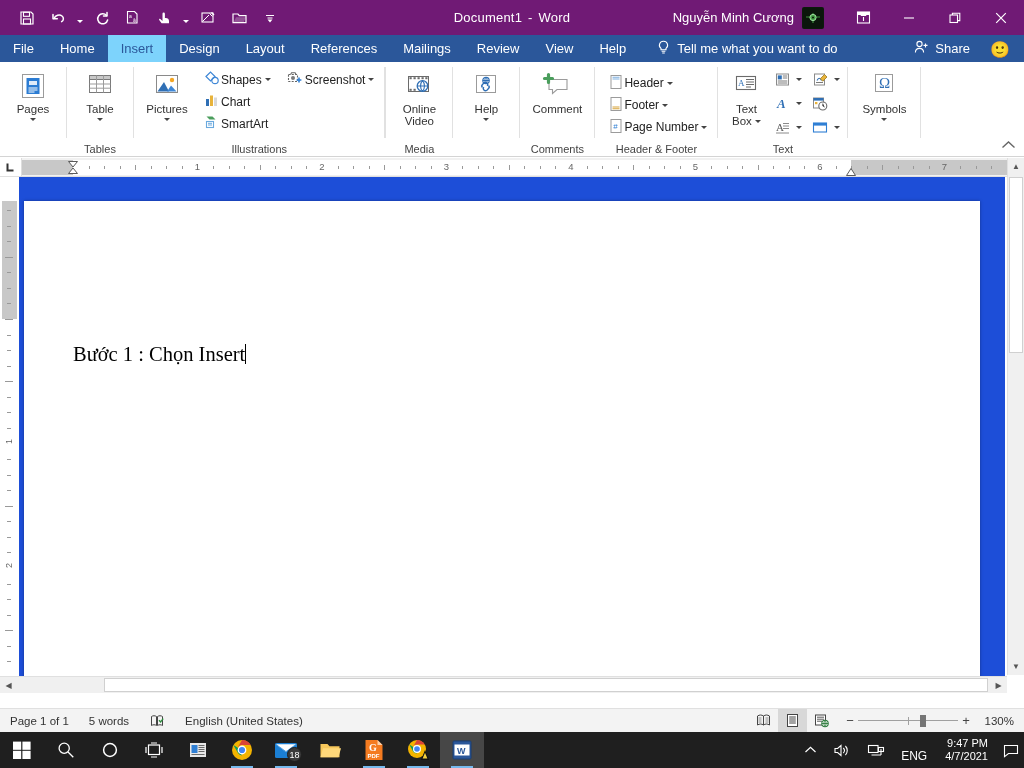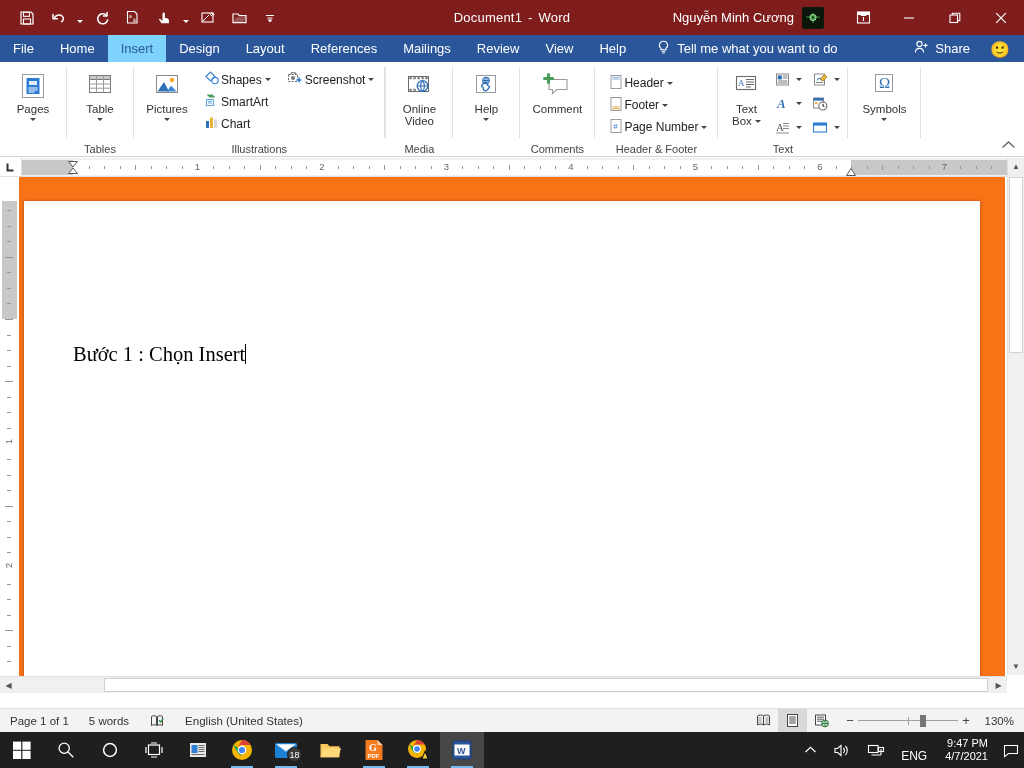--- a/index.html
+++ b/index.html
@@ -8,21 +8,21 @@
     font-family: "Liberation Sans", sans-serif;
     font-size: 12px;
     background:#fff;
     -webkit-font-smoothing: antialiased;
   }
   .app { position:relative; width:1024px; height:768px; }
 
   
   .titlebar {
     position:absolute; left:0; top:0; width:1024px; height:35px;
-    background:#7f1d1d; color:#fff;
+    background:#701a75; color:#fff;
     display:flex; align-items:center;
   }
   .qat { display:flex; align-items:center; padding-left:12px; gap:1px; }
   .qat-btn {
     width:30px; height:26px; display:flex; align-items:center; justify-content:center;
     cursor:pointer; color:#fff;
   }
   .qat-caret { width:12px; height:26px; display:flex; align-items:flex-end; justify-content:center;
      padding-bottom:8px; cursor:pointer; }
   .caret-dn { width:0;height:0;border-left:3.5px solid transparent;border-right:3.5px solid transparent;
@@ -132,21 +132,21 @@
   }
   .rv-margin { position:absolute; left:2px; top:0; width:15px; background:#c8c8c8; }
   .rv-tick { position:absolute; left:7px; width:4px; height:1px; background:#999; }
   .rv-tick.maj { left:5px; width:8px; }
   .rv-num { position:absolute; left:4px; font-size:9px; color:#666;
      writing-mode:vertical-rl; transform:rotate(180deg); }
 
   
   .docarea {
     position:absolute; left:19px; top:177px; right:19px; bottom:75px;
-    background:#f97316; overflow:hidden;
+    background:#1d4ed8; overflow:hidden;
   }
   .page {
     position:absolute; left:5px; top:24px; width:956px; height:740px;
     background:#fff; box-shadow:0 0 3px rgba(0,0,0,.35);
   }
   .doctext {
     position:absolute; left:49px; top:142px;
     font-family:"Liberation Serif", serif; font-size:20.5px; color:#000; white-space:nowrap;
   }
   .caret-bar {
@@ -444,36 +444,36 @@
                     <path d="M12 7.5v5M9.6 10h4.8" stroke="#2f7fd4" stroke-width="1.6"></path>
                   </svg>
               </span>
               <span class="lbl">Screenshot</span>
               <span class="dd"></span>
             </div>
           </div>
           <div class="smallbtn">
             <span>
               <svg width="16" height="16" viewBox="0 0 16 16">
-                  <path d="M2.5 2.5h6l3 3h-6z" fill="#4a9e5c"></path>
-                  <rect x="2.5" y="7.5" width="7" height="6" fill="#fff" stroke="#6aa9de" stroke-width="1.1"></rect>
-                  <path d="M4 9.3h4M4 11h4" stroke="#6aa9de" stroke-width="1"></path>
+                  <rect x="2" y="7" width="3" height="7" fill="#2f6fb5"></rect>
+                  <rect x="6" y="3.5" width="3" height="10.5" fill="#e8b33a"></rect>
+                  <rect x="10" y="5.5" width="3" height="8.5" fill="#d9d9d9"></rect>
                 </svg>
             </span>
-            <span class="lbl">SmartArt</span>
+            <span class="lbl">Chart</span>
           </div>
           <div class="smallbtn">
             <span>
               <svg width="16" height="16" viewBox="0 0 16 16">
-                  <rect x="2" y="7" width="3" height="7" fill="#2f6fb5"></rect>
-                  <rect x="6" y="3.5" width="3" height="10.5" fill="#e8b33a"></rect>
-                  <rect x="10" y="5.5" width="3" height="8.5" fill="#d9d9d9"></rect>
+                  <path d="M2.5 2.5h6l3 3h-6z" fill="#4a9e5c"></path>
+                  <rect x="2.5" y="7.5" width="7" height="6" fill="#fff" stroke="#6aa9de" stroke-width="1.1"></rect>
+                  <path d="M4 9.3h4M4 11h4" stroke="#6aa9de" stroke-width="1"></path>
                 </svg>
             </span>
-            <span class="lbl">Chart</span>
+            <span class="lbl">SmartArt</span>
           </div>
         </div>
       </div>
       <div class="rgroup-label">Illustrations</div>
     </div>
     <div class="rsep"></div>
 
     <div class="rsep"></div>
 
     <div class="rgroup">

